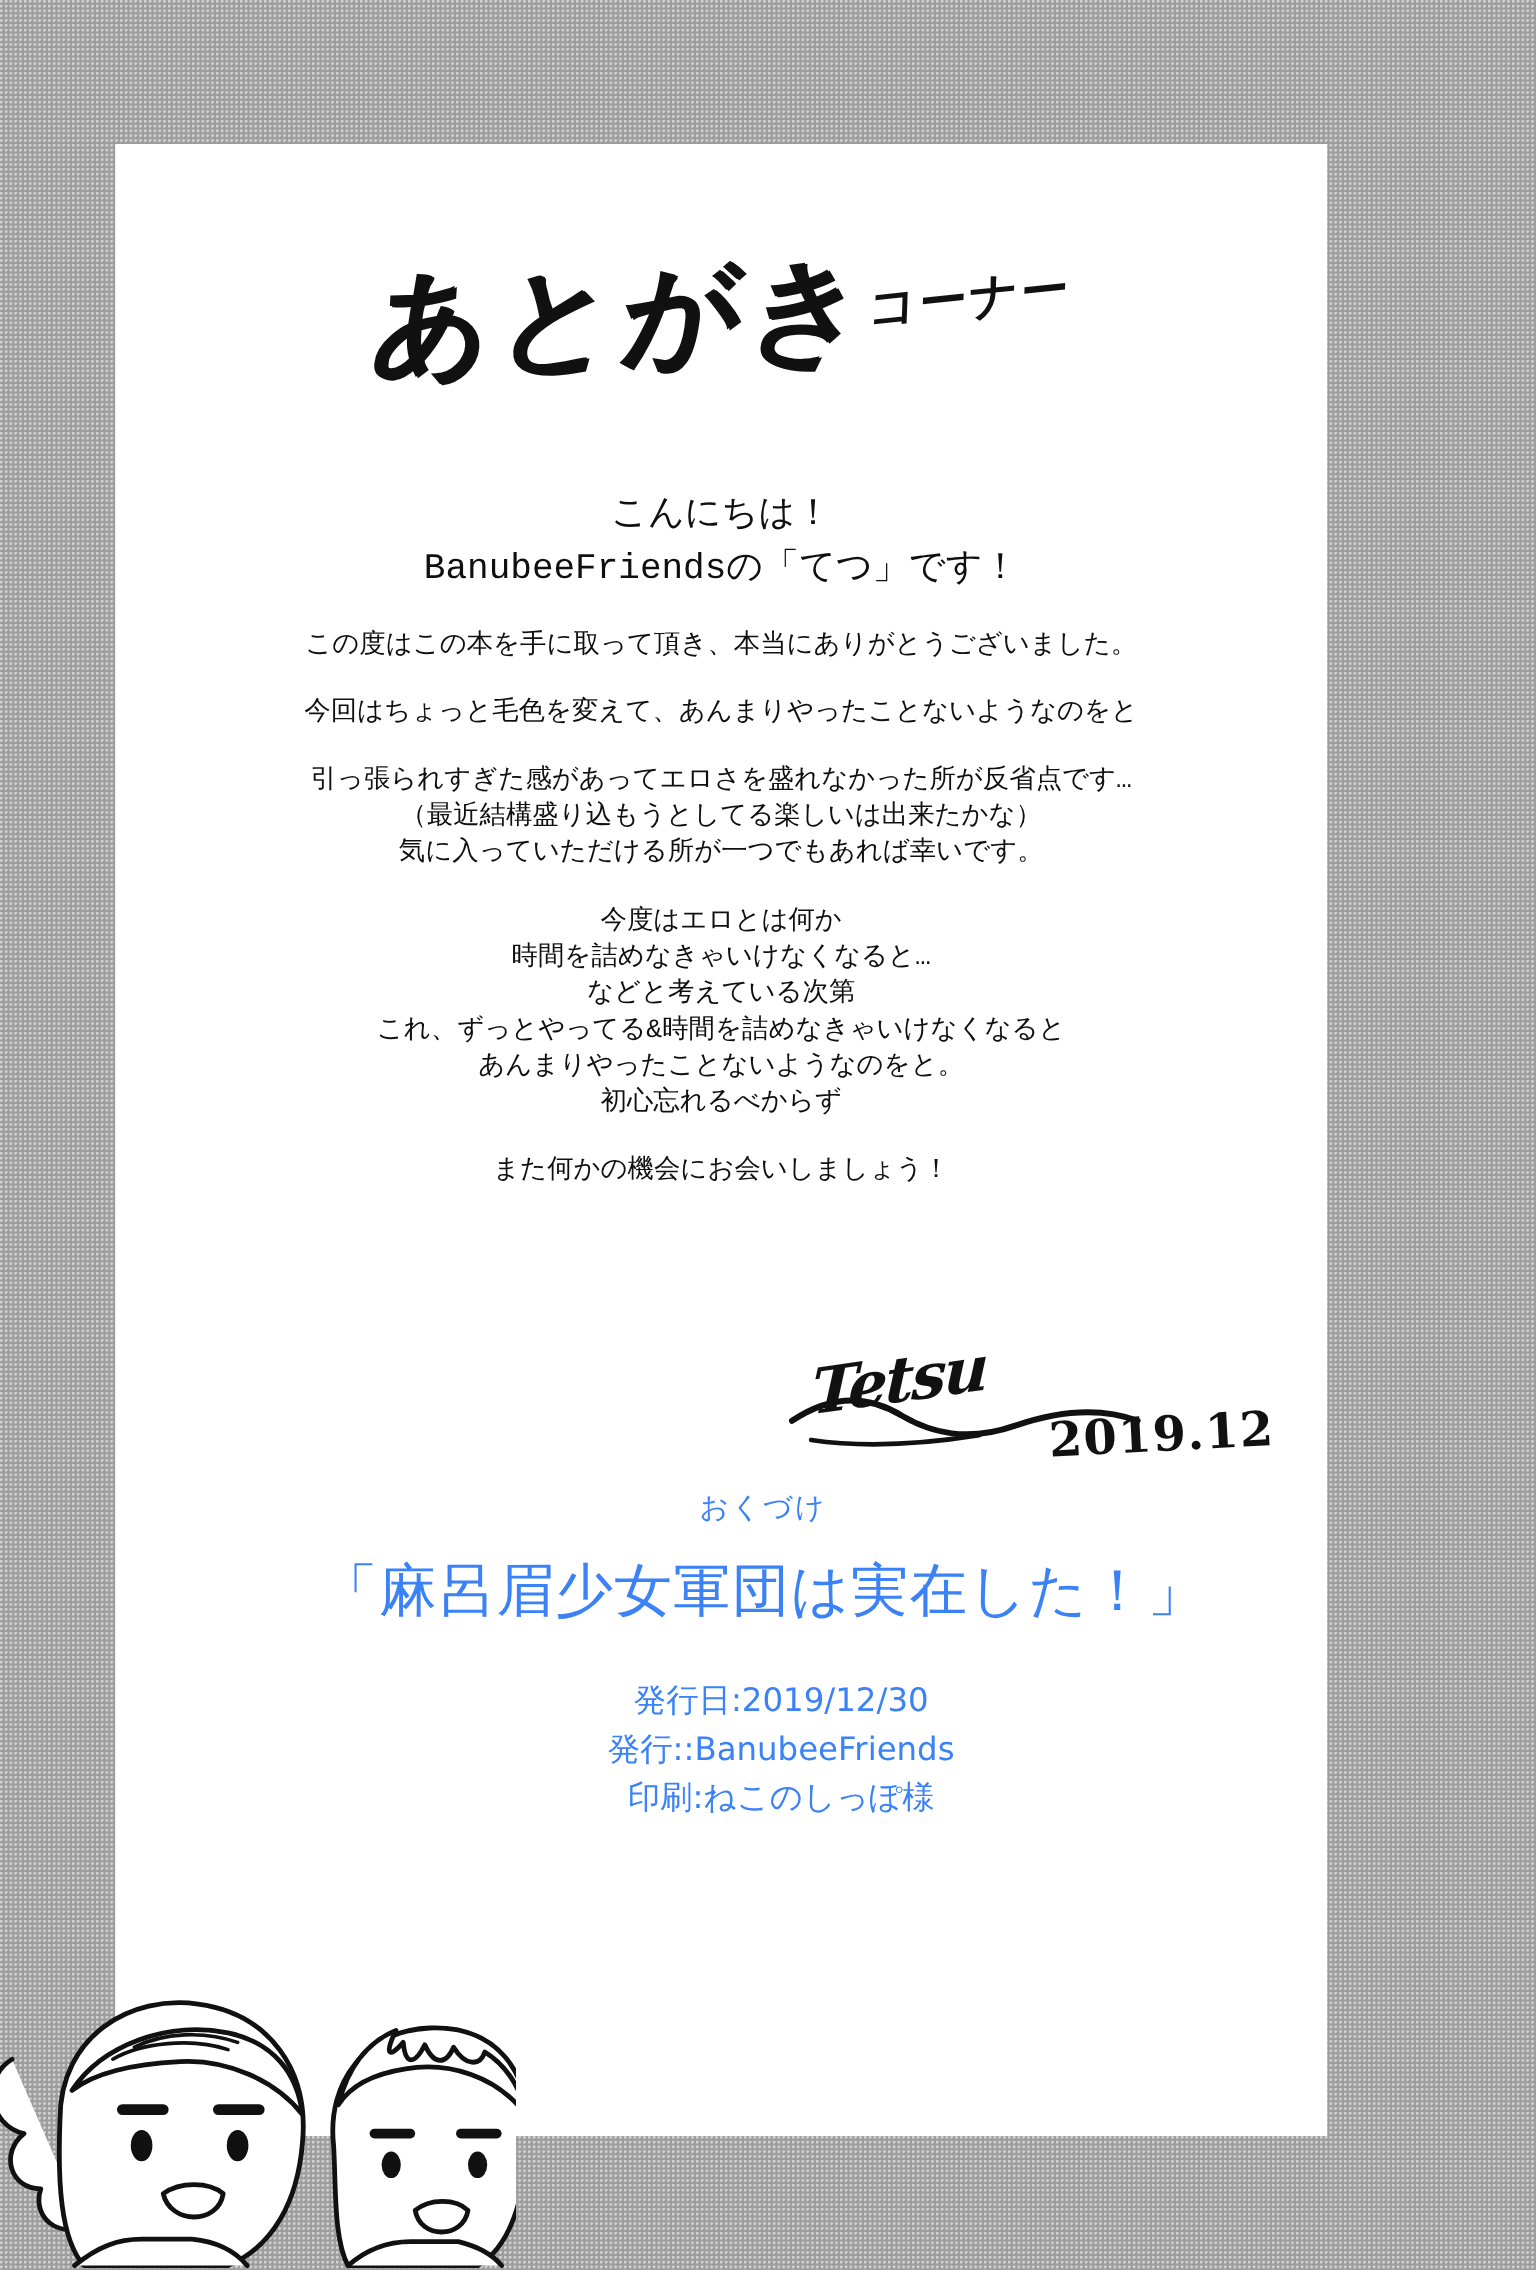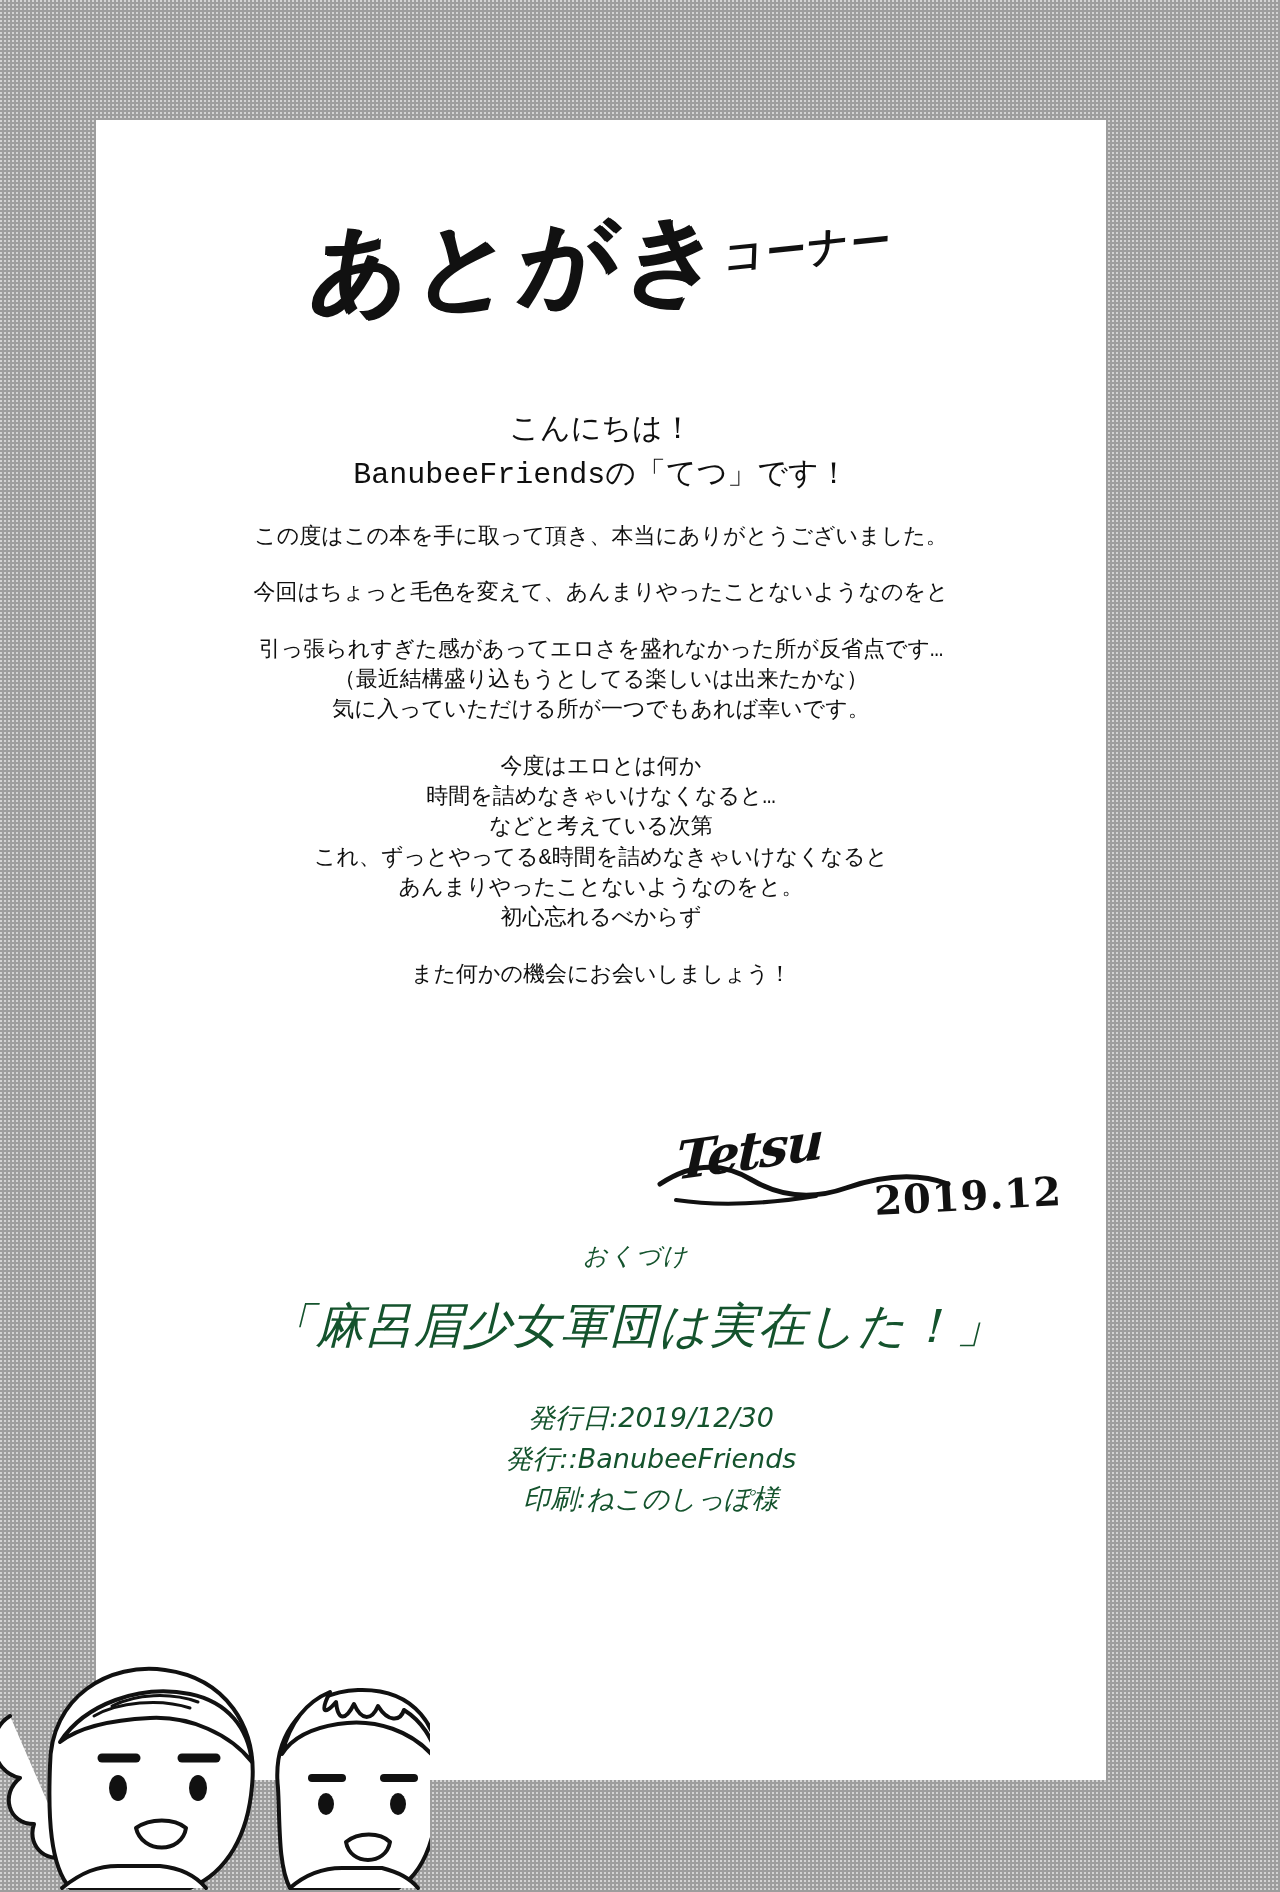--- a/index.html
+++ b/index.html
@@ -128,22 +128,21 @@
     letter-spacing: 1px;
   }
 
   .colophon {
     position: absolute;
     left: 0;
     top: 1120px;
     width: 1080px;
     text-align: center;
     font-family: "DejaVu Sans", sans-serif;
-    color: #14532d;
-    font-style: italic;
+    color: #3b82f6;
   }
   .colophon-label {
     font-size: 24px;
     letter-spacing: 2px;
     margin-bottom: 22px;
   }
   .colophon-title {
     font-size: 48px;
     letter-spacing: 1px;
     margin-bottom: 40px;

